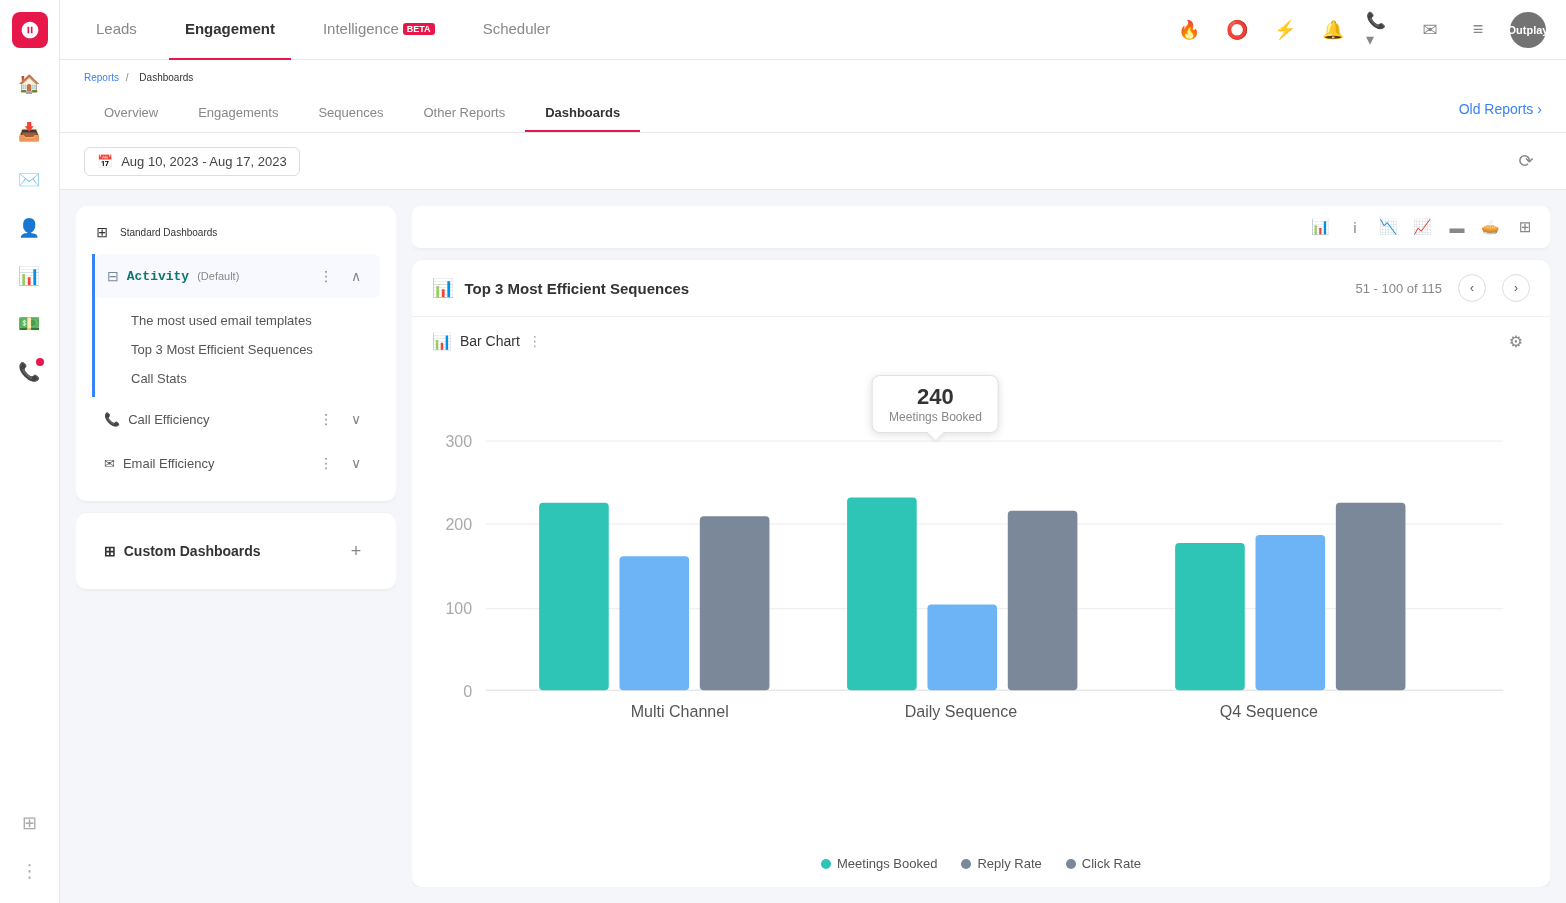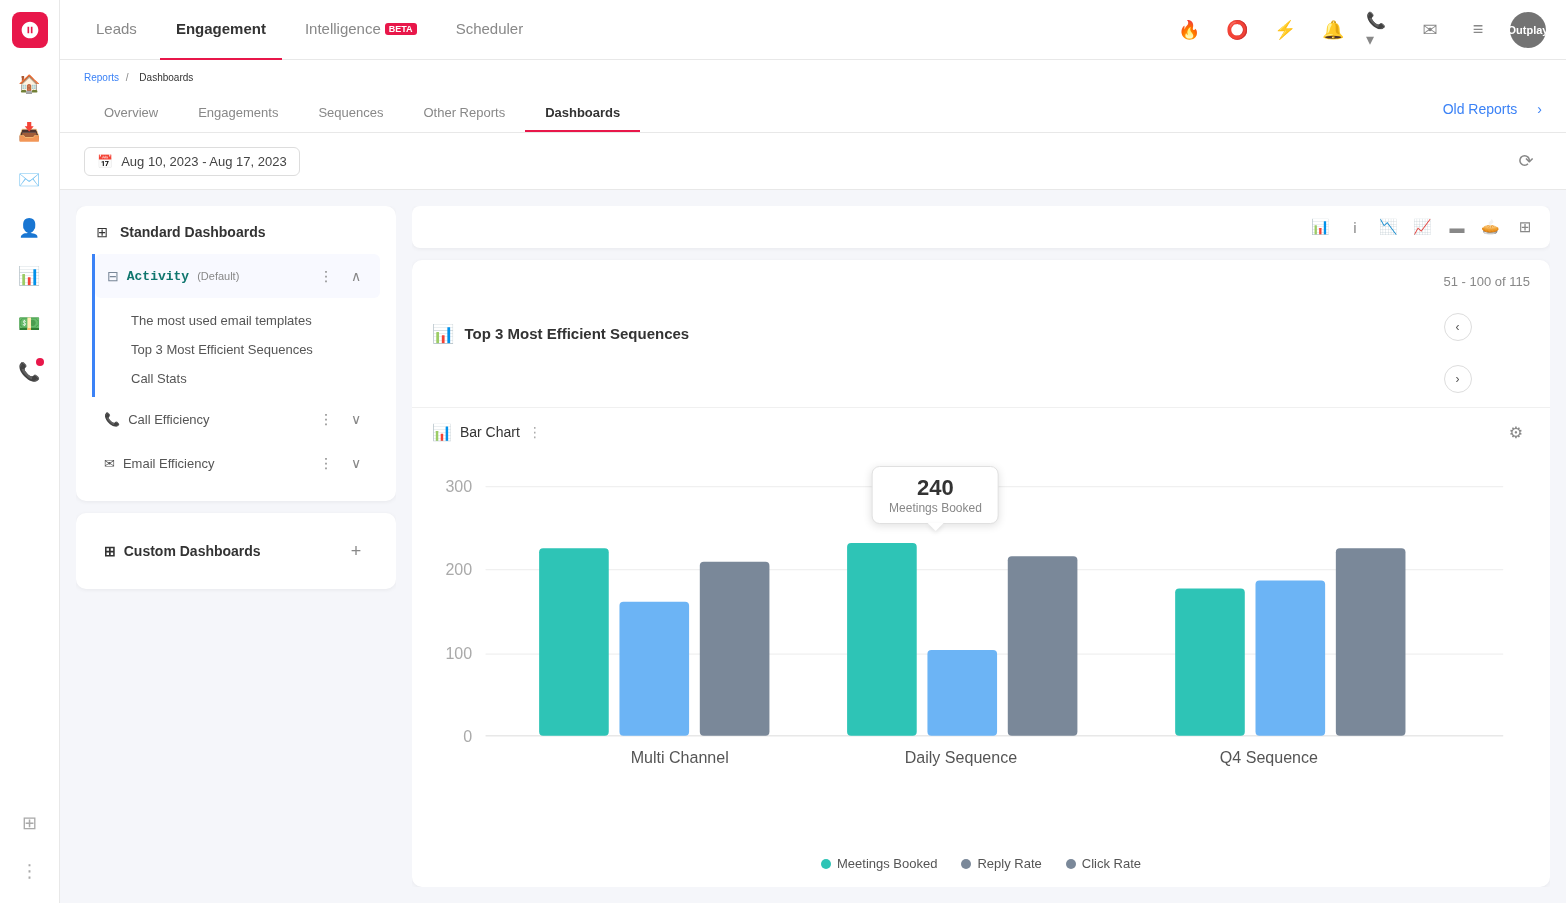--- a/index.html
+++ b/index.html
@@ -57,21 +57,21 @@
     }
 
     
     .top-nav {
       background: #fff;
       border-bottom: 1px solid #e8e8e8;
       display: flex;
       align-items: center;
       padding: 0 20px;
       height: 60px;
-      gap: 7px;
+      gap: 16px;
     }
     .nav-tab {
       padding: 0 16px;
       height: 60px;
       display: flex;
       align-items: center;
       font-size: 15px;
       color: #888;
       cursor: pointer;
       border-bottom: 2px solid transparent;
@@ -160,21 +160,21 @@
       font-weight: 600;
       border-bottom: 2px solid #e8174a;
     }
     .old-reports-link {
       margin-left: auto;
       color: #3b82f6;
       font-size: 14px;
       cursor: pointer;
       display: flex;
       align-items: center;
-      gap: 20px;
+      gap: 4px;
       padding-bottom: 10px;
     }
 
     
     .date-bar {
       background: #fff;
       padding: 12px 24px;
       border-bottom: 1px solid #e8e8e8;
       display: flex;
       align-items: center;
@@ -223,22 +223,22 @@
       padding: 16px;
       box-shadow: 0 1px 4px rgba(0,0,0,0.06);
     }
     .dashboard-card-header {
       display: flex;
       align-items: center;
       gap: 8px;
       margin-bottom: 12px;
     }
     .dashboard-card-title {
-      font-size: 14px;
-      font-weight: 700;
+      font-size: 10px;
+      font-weight: 400;
       color: #333;
     }
     .card-icon {
       width: 20px; height: 20px;
       display: flex; align-items: center; justify-content: center;
       font-size: 14px;
     }
 
     
     .activity-section {
@@ -394,25 +394,24 @@
       align-items: center;
       gap: 10px;
     }
     .chart-title {
       font-size: 15px;
       font-weight: 600;
       color: #333;
     }
     .chart-pagination {
       display: flex;
-      align-items: flex-start;
-      gap: 24px;
+      align-items: center;
+      gap: 16px;
       font-size: 13px;
       color: #888;
-      flex-direction: column;
     }
     .pagination-btn {
       width: 28px; height: 28px;
       display: flex; align-items: center; justify-content: center;
       border-radius: 50%;
       cursor: pointer;
       color: #555;
       border: 1px solid #ddd;
       font-size: 12px;
     }

